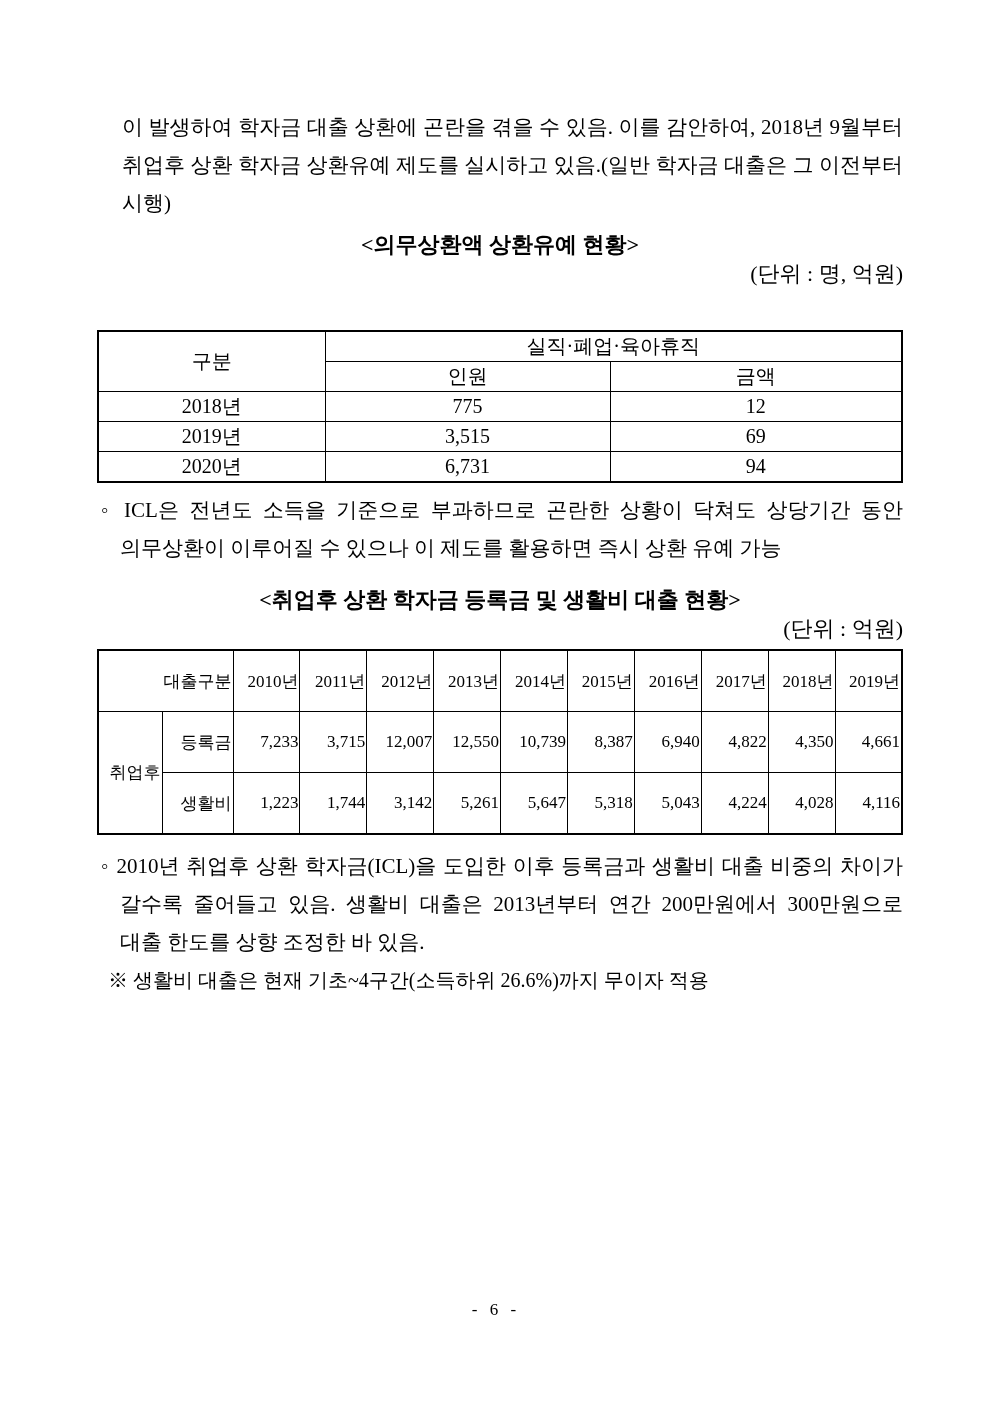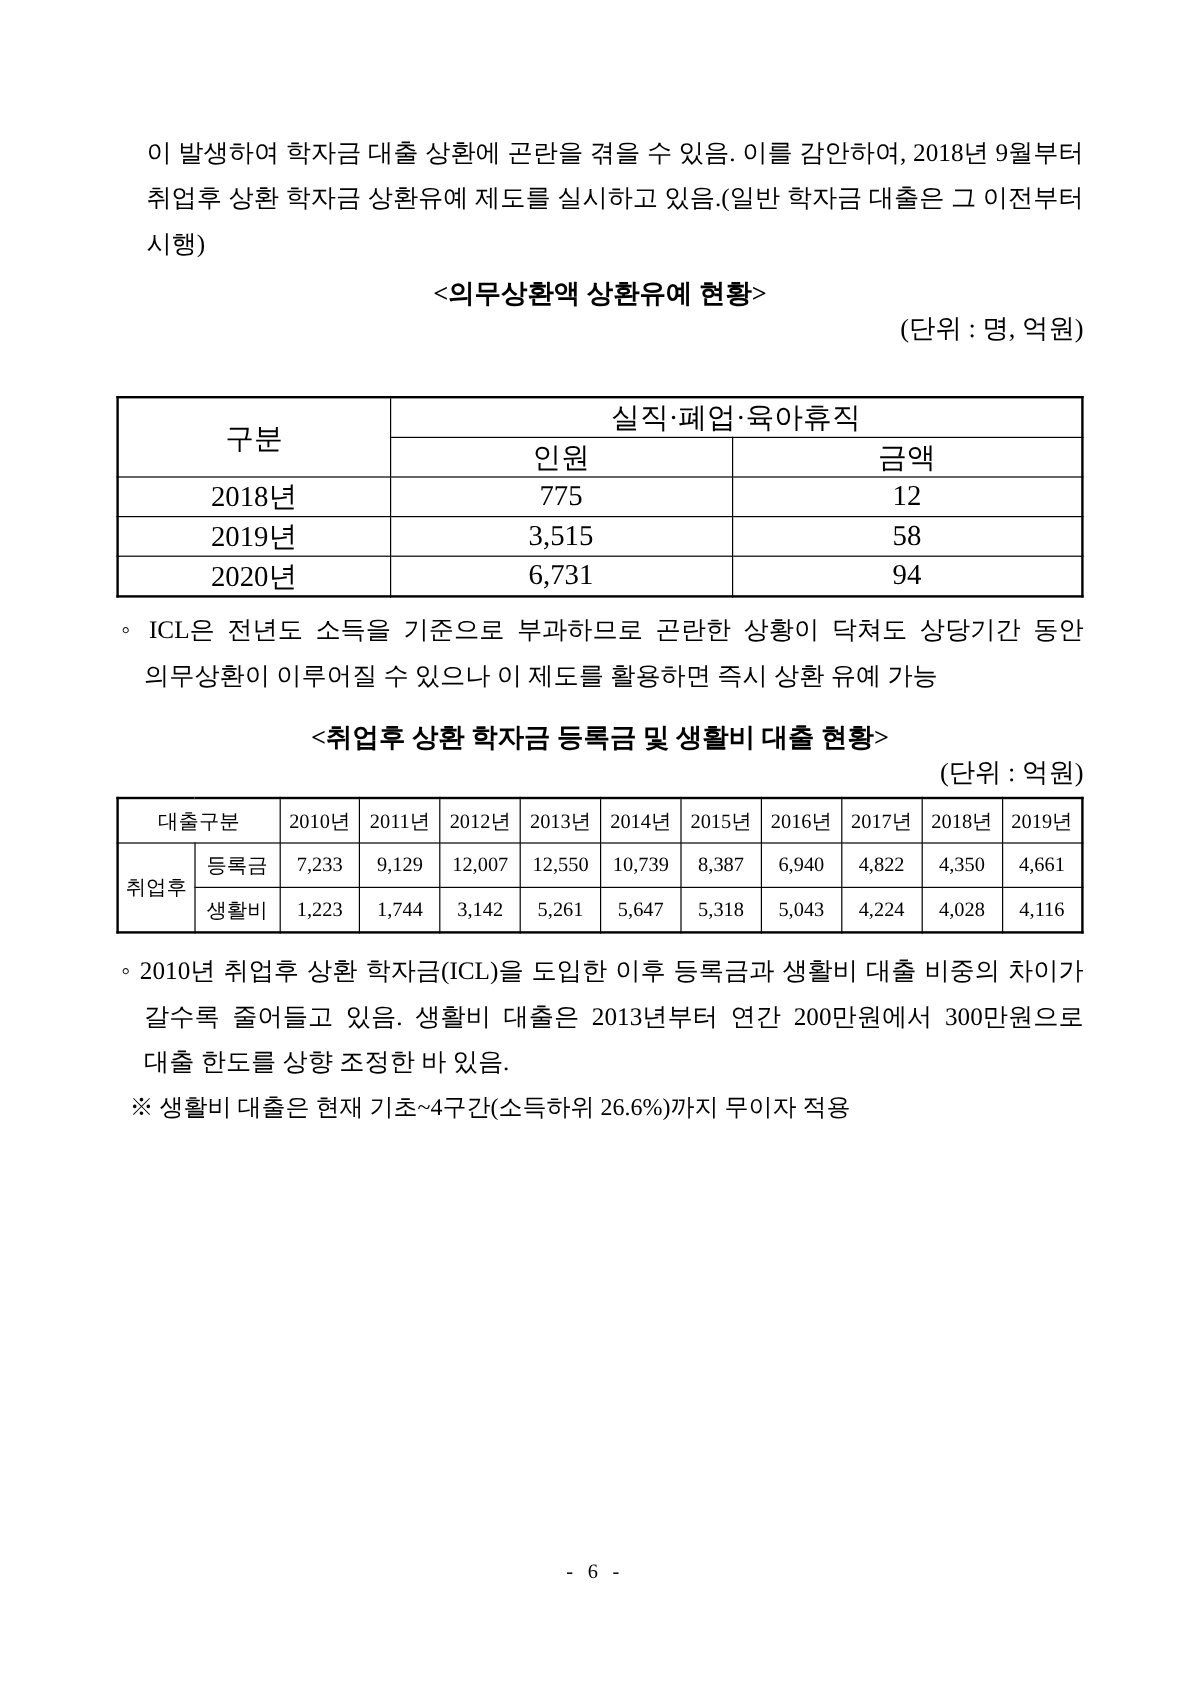--- a/index.html
+++ b/index.html
@@ -47,26 +47,26 @@
     border: 2px solid #000;
     margin-top: 8px;
   }
   td {
     border: 1px solid #000;
     text-align: center;
     vertical-align: middle;
     padding: 0 2px;
     overflow: hidden;
   }
-  .t1 { font-size: 24px; margin-top: 44px; }
+  .t1 { font-size: 20px; margin-top: 44px; }
   .t1 td { height: 29px; }
   .t1 .c1 { width: 227px; }
   .t1 .c2 { width: 285px; }
   .t2 { font-size: 17px; }
-  .t2 td { height: 28px; padding: 4px 1px; }
+  .t2 td { height: 28px; padding: 16px 1px; text-align: right; }
   .t2 .c1 { width: 64px; }
   .t2 .c2 { width: 71px; }
   
   .bullets { margin-top: 8px; }
   .bullet {
     margin: 0;
     font-size: 21px;
     line-height: 38px;
     text-align: justify;
     word-break: keep-all;
@@ -130,21 +130,21 @@
         <td>금액</td>
       </tr>
       <tr>
         <td>2018년</td>
         <td>775</td>
         <td>12</td>
       </tr>
       <tr>
         <td>2019년</td>
         <td>3,515</td>
-        <td>58</td>
+        <td>69</td>
       </tr>
       <tr>
         <td>2020년</td>
         <td>6,731</td>
         <td>94</td>
       </tr>
     </tbody>
   </table>
 
   <div class="bullets">
@@ -181,21 +181,21 @@
         <td>2015년</td>
         <td>2016년</td>
         <td>2017년</td>
         <td>2018년</td>
         <td>2019년</td>
       </tr>
       <tr>
         <td rowspan="2">취업후</td>
         <td>등록금</td>
         <td>7,233</td>
-        <td>9,129</td>
+        <td>3,715</td>
         <td>12,007</td>
         <td>12,550</td>
         <td>10,739</td>
         <td>8,387</td>
         <td>6,940</td>
         <td>4,822</td>
         <td>4,350</td>
         <td>4,661</td>
       </tr>
       <tr>

